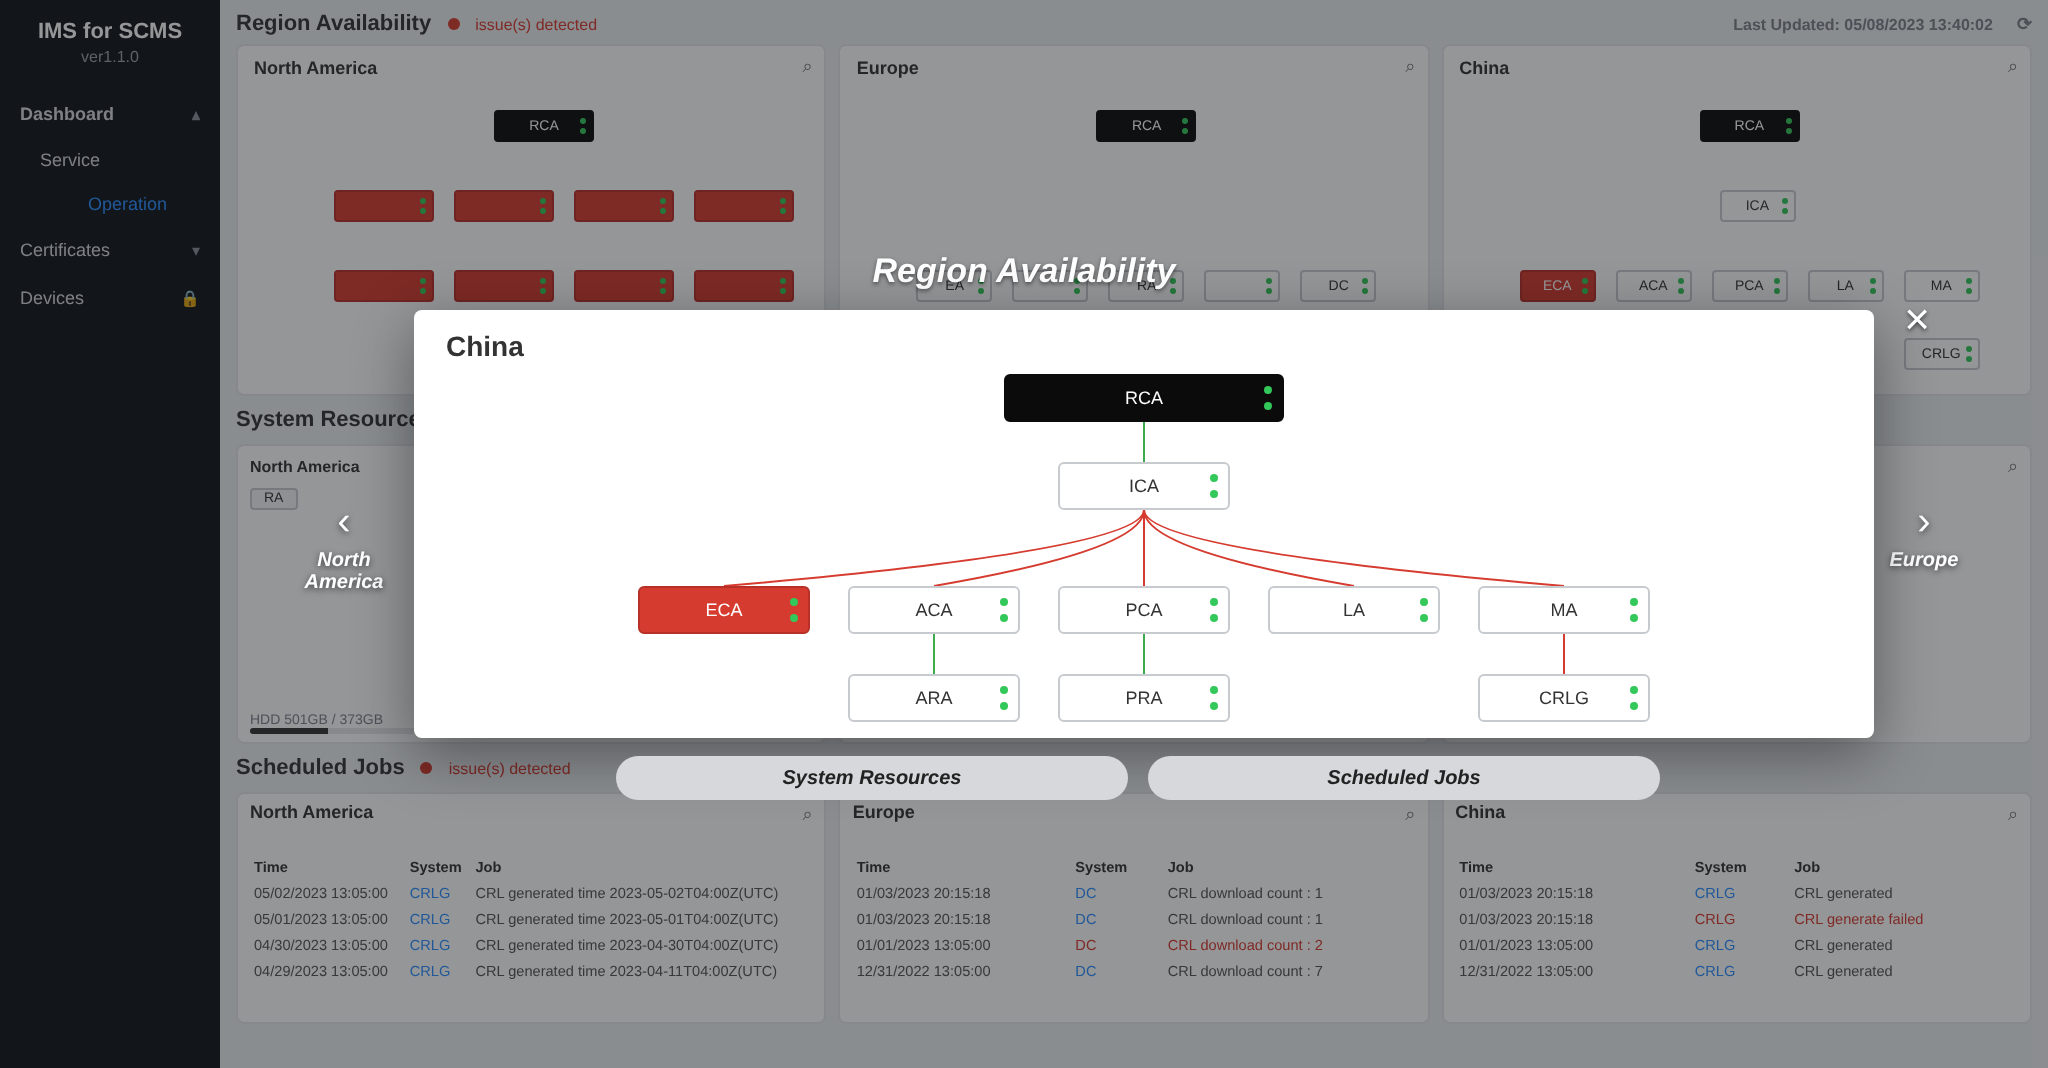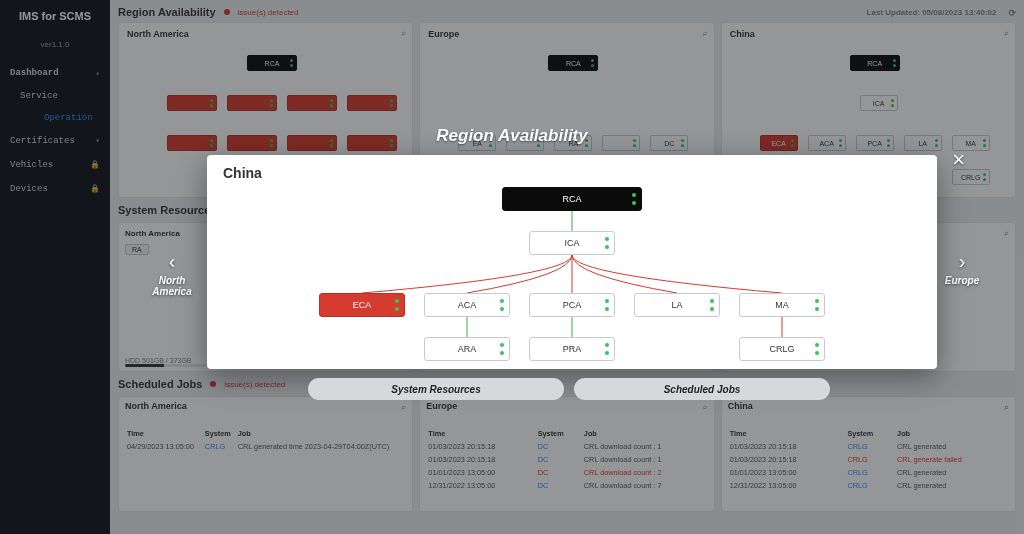--- a/index.html
+++ b/index.html
@@ -1,22 +1,22 @@
 <!DOCTYPE html>
 <html><head>
 <meta charset="utf-8">
 <style>
   * { box-sizing: border-box; margin: 0; padding: 0; }
   html, body { width: 1024px; height: 534px; overflow: hidden; font-family: Arial, Helvetica, sans-serif; background:#eceef1; color:#333; }
 
   
   .sidebar { position:absolute; left:0; top:0; width:110px; height:534px; background:#111418; color:#d5d8dc; font-size:9px; }
   .brand { text-align:center; padding:10px 4px 4px; font-size:11px; font-weight:600; color:#fff; }
-  .brand .ver { font-size:8px; font-weight:400; color:#9aa1a8; display:block; margin-top:18px;}
-  .nav { margin-top:8px;font-family:Liberation Mono, monospace; }
+  .brand .ver { font-size:8px; font-weight:400; color:#9aa1a8; display:block; margin-top:2px;}
+  .nav { margin-top:8px; }
   .nav-item { display:flex; justify-content:space-between; align-items:center; padding:7px 10px; cursor:pointer; }
   .nav-item.section { font-weight:600; }
   .nav-sub { padding:6px 10px 6px 20px; cursor:pointer; }
   .nav-sub.active { color:#2c8fff;padding-left:44px; }
   .sidebar-footer { position:absolute; bottom:6px; left:0; right:0; padding:0 8px; }
   .sf-item { display:flex; justify-content:space-between; align-items:center; padding:7px 2px; font-size:8.5px; color:#c7cbd0; }
   .avatar { width:14px; height:14px; border-radius:50%; background:#5a6268; display:inline-flex; align-items:center; justify-content:center; margin-right:6px; color:#eee; font-size:8px;}
   .sf-user { display:flex; align-items:center; padding:6px 2px; font-size:9px;}
 
   .chev::after{content:"▾"; font-size:8px; color:#8a9097;}
@@ -101,24 +101,20 @@
   <div class="nav">
     <div class="nav-item section">
       <span>Dashboard</span>
         <span class="minus"></span>
     </div>
     <div class="nav-sub">Service</div>
     <div class="nav-sub active">Operation</div>
     <div class="nav-item">
       <span>Certificates</span>
         <span class="chev"></span>
-    </div>
-    <div class="nav-item">
-      <span>Vehicles</span>
-        <span class="lock"></span>
     </div>
     <div class="nav-item">
       <span>Devices</span>
         <span class="lock"></span>
     </div>
   </div>
 </aside>
 
 <main class="main">
 
@@ -215,23 +211,38 @@
       <table>
         <thead>
             <tr>
           <th>Time</th>
           <th>System</th>
           <th>Job</th>
         </tr>
           </thead>
         <tbody id="tb-na">
             <tr>
+              <td>05/02/2023 13:05:00</td>
+              <td class="sys">CRLG</td>
+              <td>CRL generated time 2023-05-02T04:00Z(UTC)</td>
+            </tr>
+            <tr>
+              <td>05/01/2023 13:05:00</td>
+              <td class="sys">CRLG</td>
+              <td>CRL generated time 2023-05-01T04:00Z(UTC)</td>
+            </tr>
+            <tr>
+              <td>04/30/2023 13:05:00</td>
+              <td class="sys">CRLG</td>
+              <td>CRL generated time 2023-04-30T04:00Z(UTC)</td>
+            </tr>
+            <tr>
               <td>04/29/2023 13:05:00</td>
               <td class="sys">CRLG</td>
-              <td>CRL generated time 2023-04-29T04:00Z(UTC)</td>
+              <td>CRL generated time 2023-04-11T04:00Z(UTC)</td>
             </tr>
           </tbody>
       </table>
     </div>
     <div class="sj-card">
       <div class="card-title">Europe</div>
       <span class="mag">⌕</span>
       <table>
         <thead>
             <tr>

